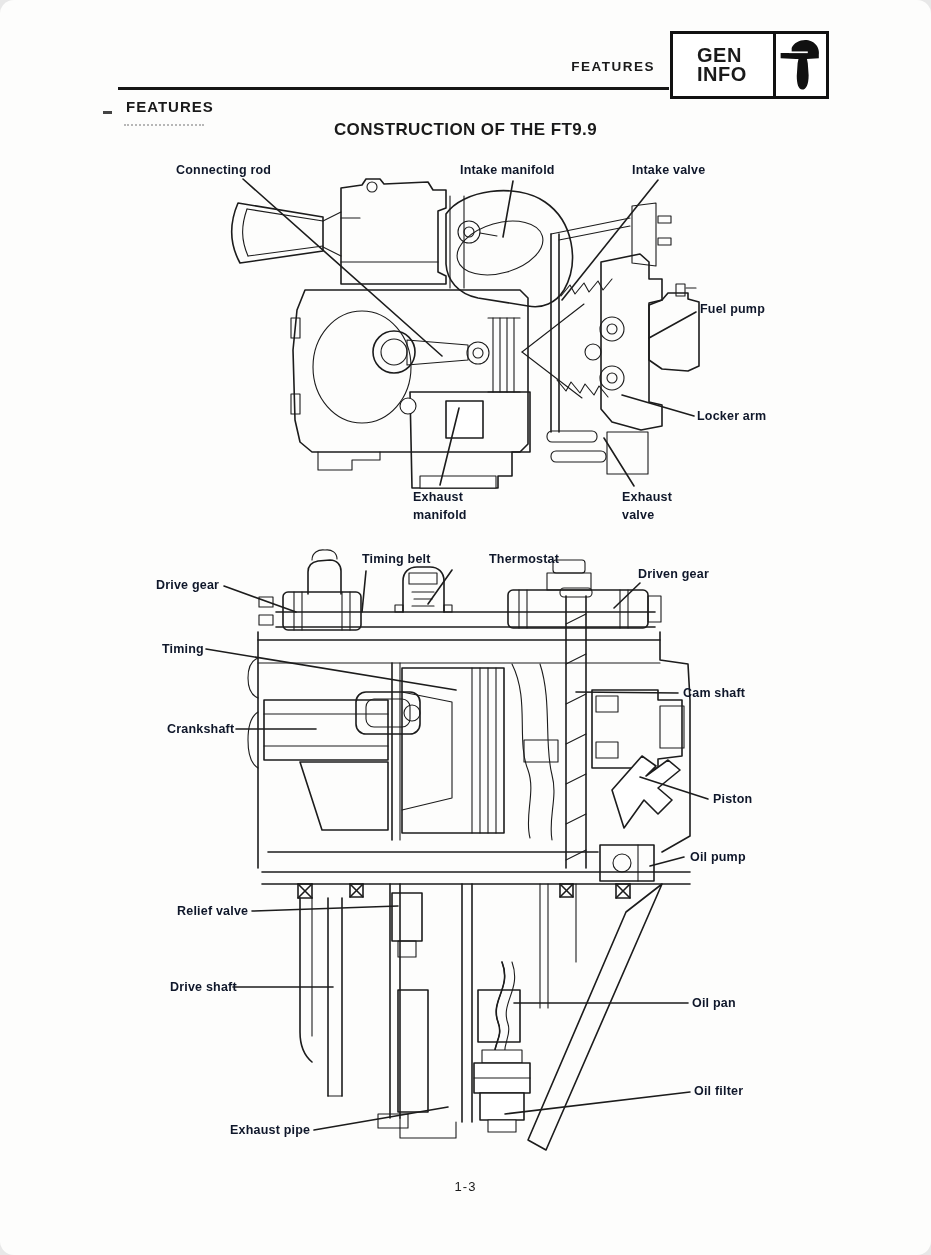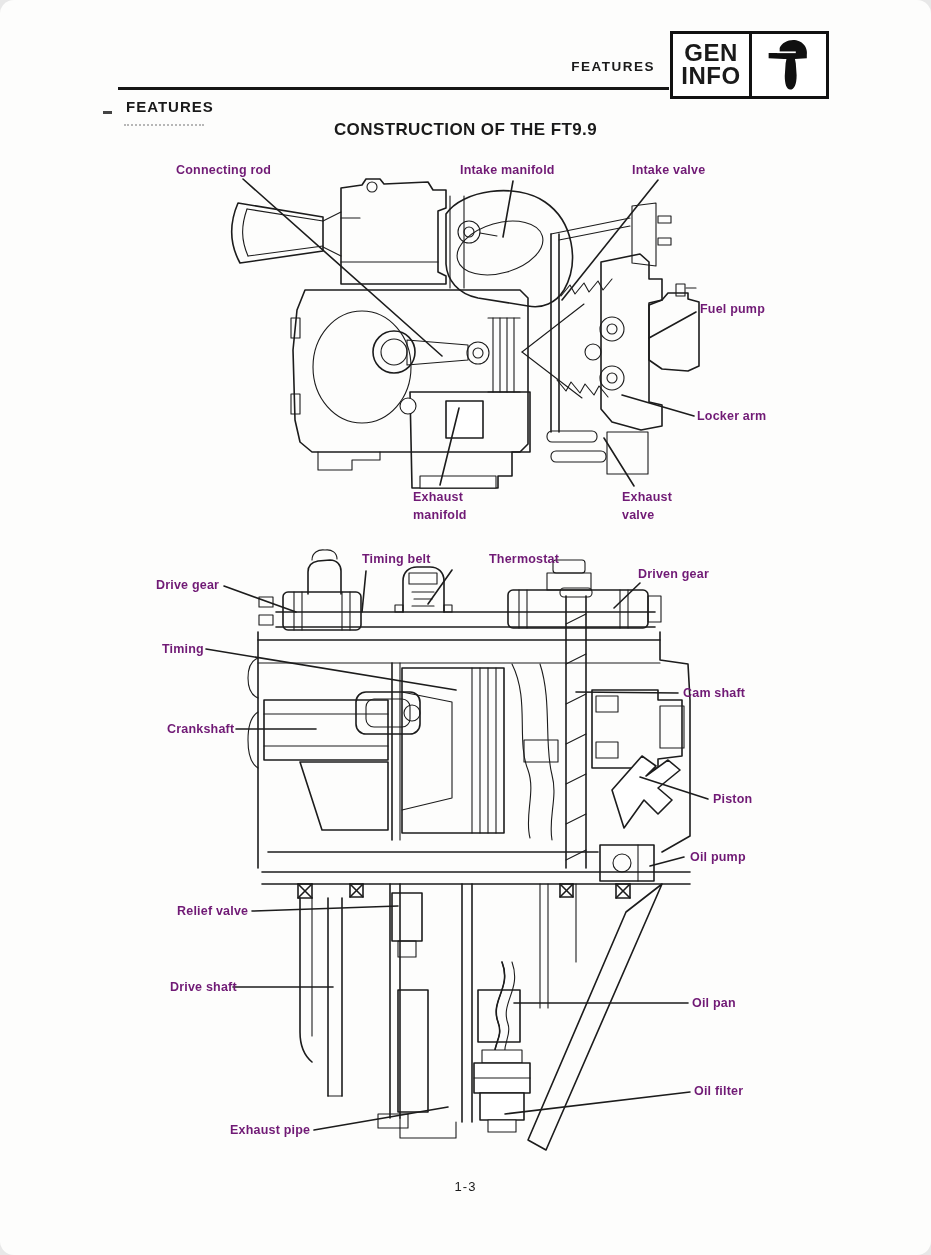--- a/index.html
+++ b/index.html
@@ -20,43 +20,43 @@
     text-align:right;
     font-size:13.5px;font-weight:700;letter-spacing:1.5px;
   }
   .hdr-rule{left:118px;top:87px;width:551px;height:3px;background:#161616;}
   .badge-box{
     left:670px;top:31px;width:153px;height:62px;
     border:3px solid #111;display:flex;background:#fff;
   }
   .badge-cell-text{
     width:76px;border-right:3px solid #111;
-    display:flex;flex-direction:column;align-items:center;justify-content:center;
-    font-weight:700;font-size:24px;line-height:0.95;letter-spacing:0.5px;
+    display:flex;flex-direction:column;align-items:flex-start;justify-content:center;
+    font-weight:700;font-size:20px;line-height:0.95;letter-spacing:0.5px;margin-left:24px;
   }
   .badge-cell-icon{flex:1;display:flex;align-items:center;justify-content:center;}
   .heading-left{
     left:126px;top:98px;
     font-size:15px;font-weight:700;letter-spacing:1px;
   }
   .heading-dash{left:103px;top:111px;width:9px;height:3px;background:#444;}
   .heading-underline{left:124px;top:124px;width:80px;border-top:2px dotted #9a9a9a;opacity:.7;}
   .title{
     left:0;top:120px;width:931px;text-align:center;
     font-size:17px;font-weight:700;letter-spacing:.4px;
   }
   .pagenum{
     left:0;top:1179px;width:931px;text-align:center;
     font-size:13px;font-weight:400;letter-spacing:1px;
   }
   
   .lbl{
     position:absolute;
     font-size:12.5px;font-weight:700;letter-spacing:.2px;
-    color:#701a75;white-space:nowrap;line-height:1.45;
+    color:#0f172a;white-space:nowrap;line-height:1.45;
   }
   .lbl.wrap{white-space:normal;width:64px;}
   
   .art{position:absolute;left:0;top:0;}
   .art *{stroke:#1c1c1c;fill:none;stroke-width:1.6;stroke-linecap:round;stroke-linejoin:round;}
   .art .thin{stroke-width:1.1;}
   .art .leader{stroke-width:1.15;}
   .art .wfill{fill:#fff;}
   .art .nofill-pat{stroke:none;}
 </style>

